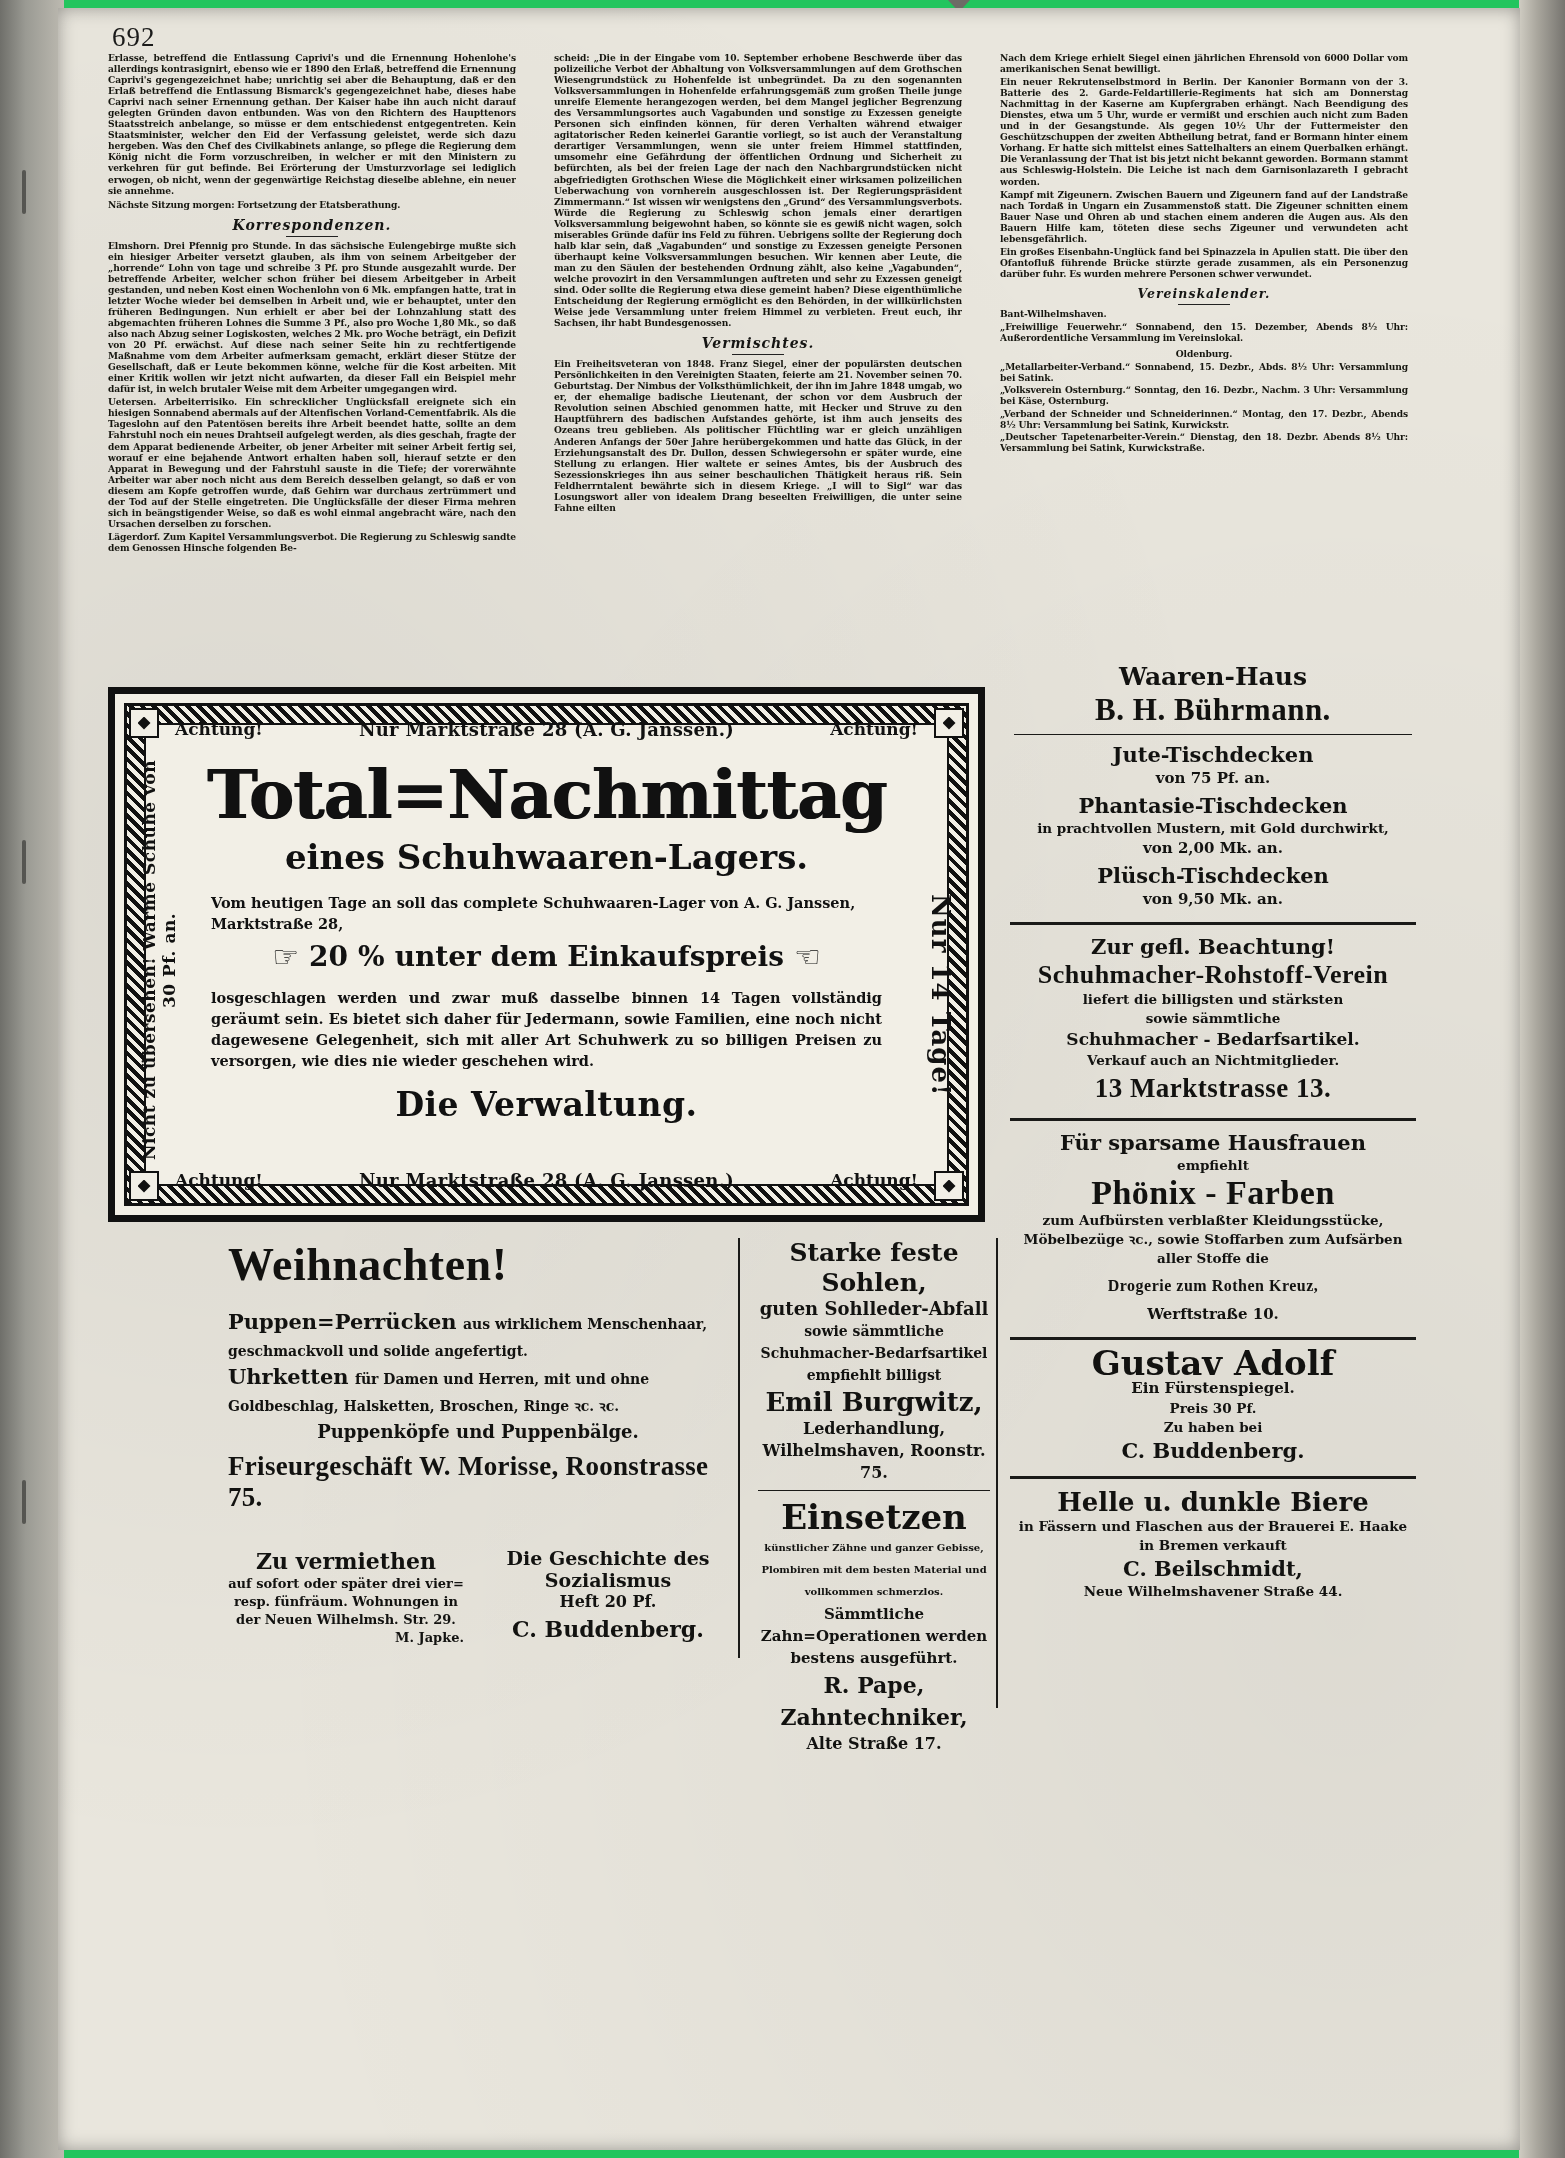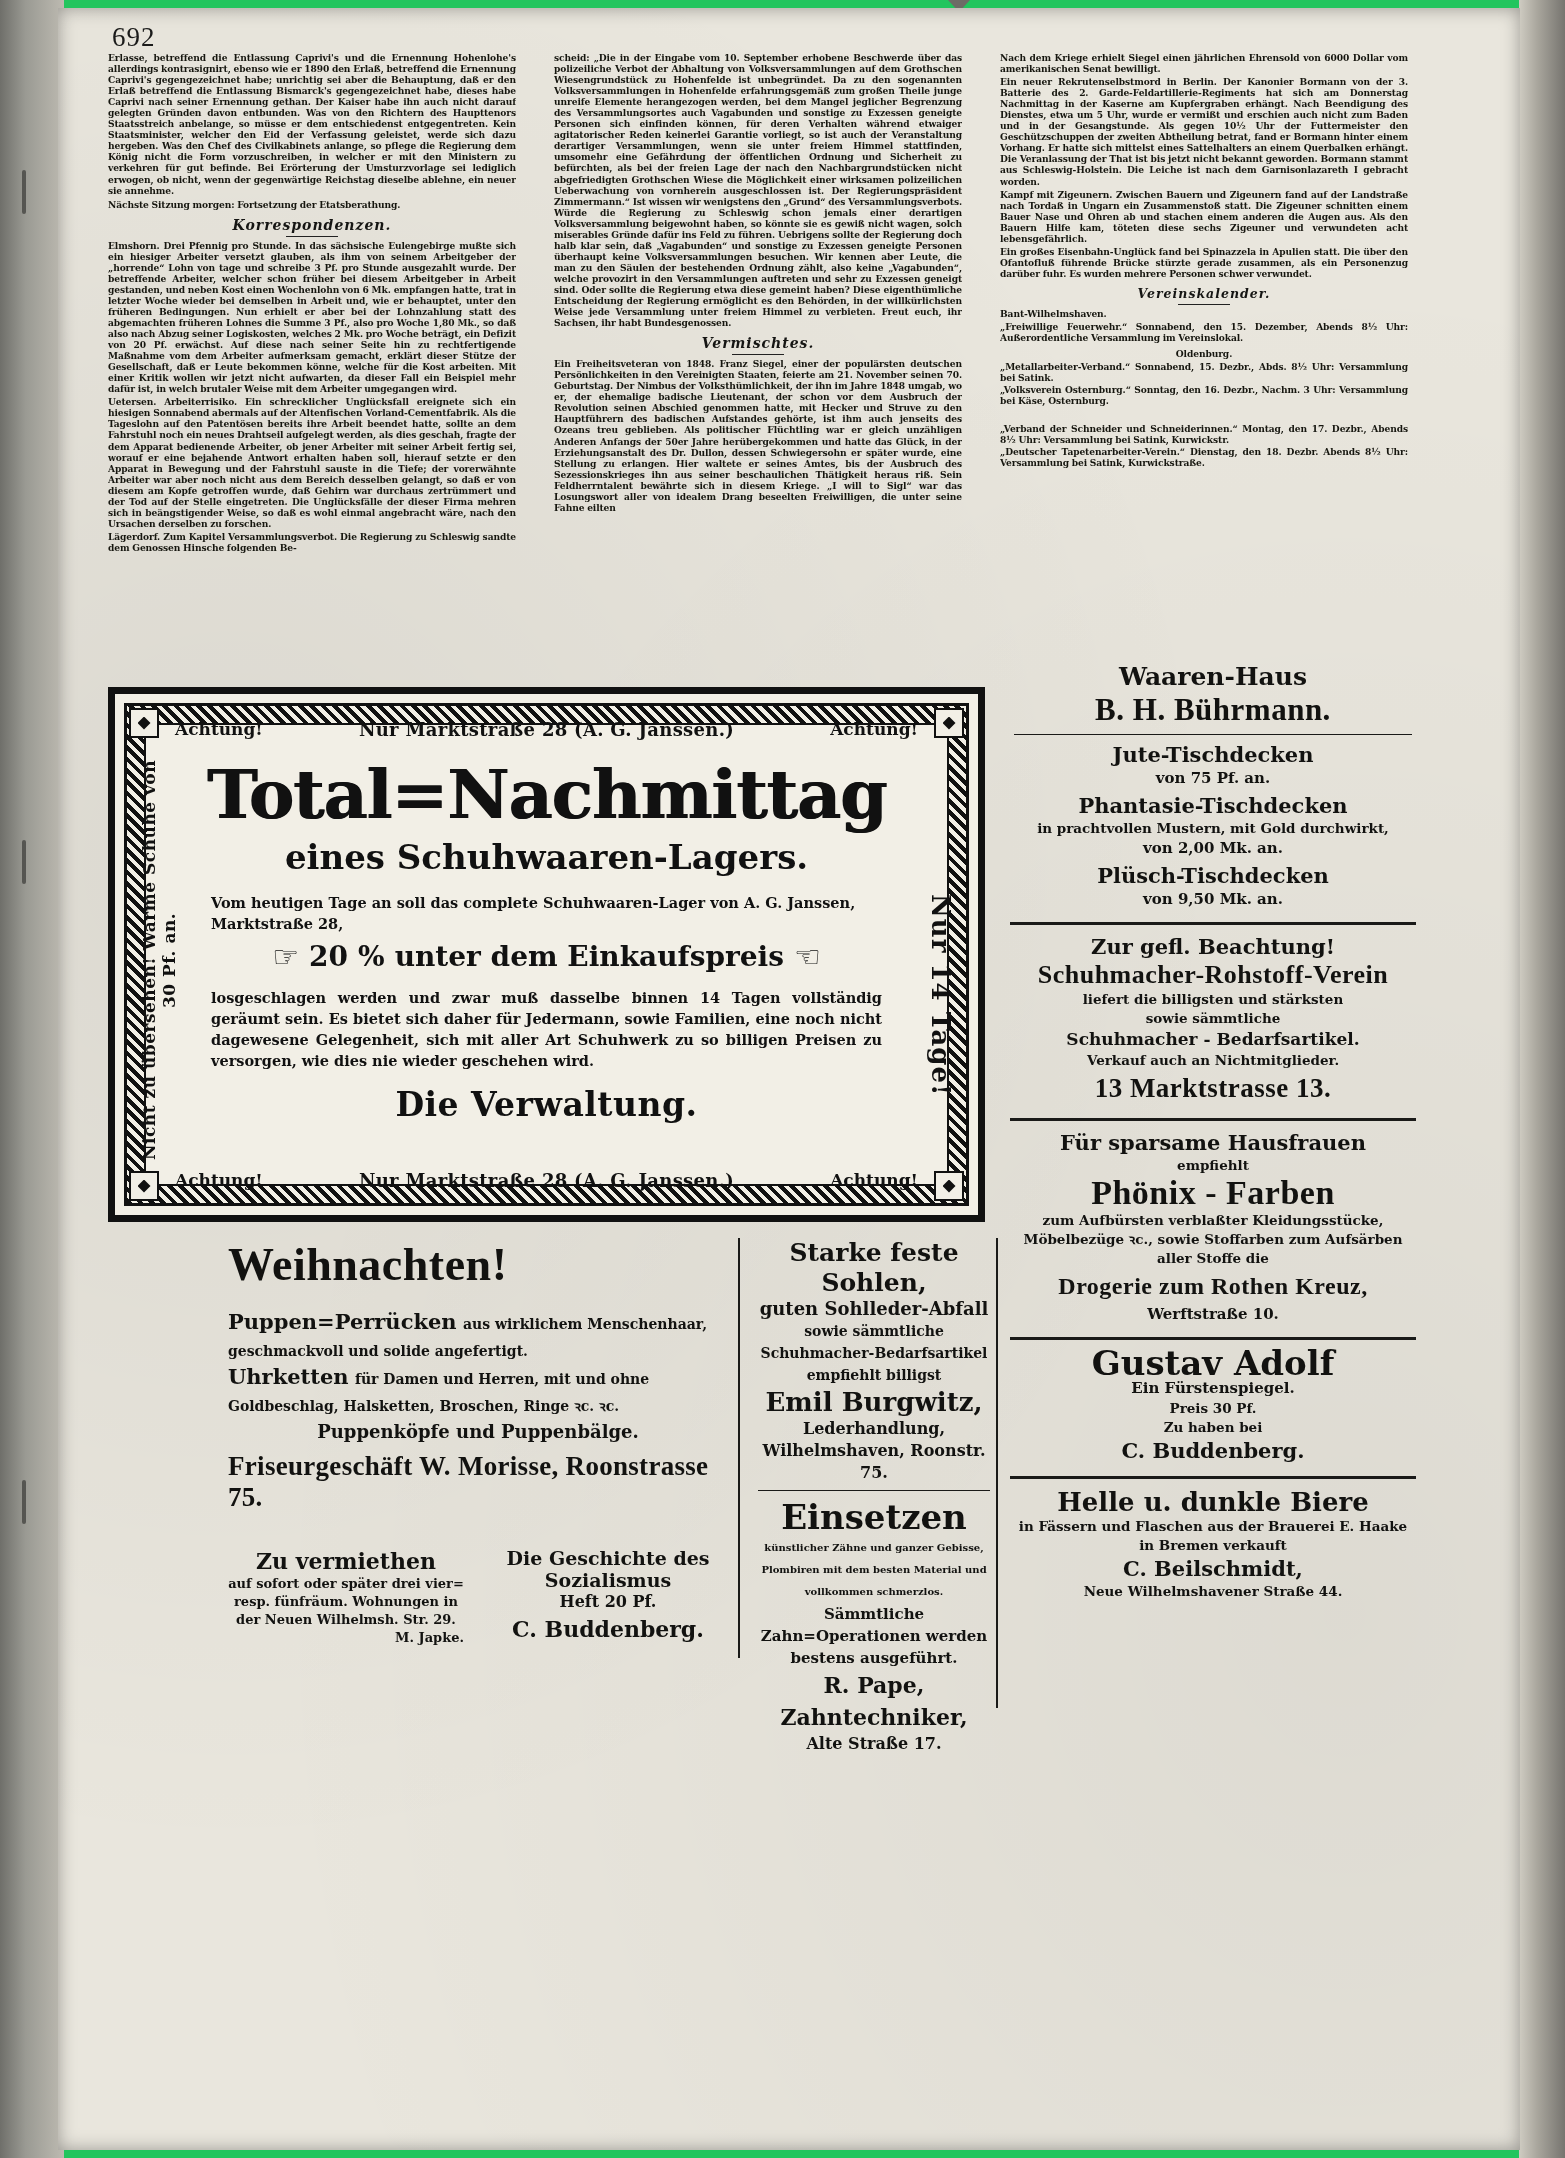--- a/index.html
+++ b/index.html
@@ -389,21 +389,21 @@
       <div class="ntext ind" style="margin-top:2px">Ein großes Eisenbahn-Unglück fand bei Spinazzela in Apulien statt. Die über den Ofantofluß führende Brücke stürzte gerade zusammen, als ein Personenzug darüber fuhr. Es wurden mehrere Personen schwer verwundet.</div>
       <div class="nhead small">Vereinskalender.</div>
       <div class="rule"></div>
 
       <div class="ntext" style="text-align:left;font-weight:700">Bant-Wilhelmshaven.</div>
       <div class="ntext" style="margin-top:2px">„Freiwillige Feuerwehr.“ Sonnabend, den 15. Dezember, Abends 8½ Uhr: Außerordentliche Versammlung im Vereinslokal.</div>
 
       <div class="ntext" style="text-align:center;font-weight:800;margin-top:5px">Oldenburg.</div>
       <div class="ntext" style="margin-top:2px">„Metallarbeiter-Verband.“ Sonnabend, 15. Dezbr., Abds. 8½ Uhr: Versammlung bei Satink.</div>
       <div class="ntext" style="margin-top:1px">„Volksverein Osternburg.“ Sonntag, den 16. Dezbr., Nachm. 3 Uhr: Versammlung bei Käse, Osternburg.</div>
-      <div class="ntext" style="margin-top:17px">„Verband der Schneider und Schneiderinnen.“ Montag, den 17. Dezbr., Abends 8½ Uhr: Versammlung bei Satink, Kurwickstr.</div>
+      <div class="ntext" style="margin-top:2px">„Verband der Schneider und Schneiderinnen.“ Montag, den 17. Dezbr., Abends 8½ Uhr: Versammlung bei Satink, Kurwickstr.</div>
       <div class="ntext" style="margin-top:1px">„Deutscher Tapetenarbeiter-Verein.“ Dienstag, den 18. Dezbr. Abends 8½ Uhr: Versammlung bei Satink, Kurwickstraße.</div>
     </div>
   </div>
 
   <div class="adzone">
 
     <div class="mainad">
       <div class="mainad-inner">
         <div class="mainad-field"></div>
       </div>
@@ -479,21 +479,21 @@
         <div class="r-t2" style="font-size:27px">13 Marktstrasse 13.</div>
       </div>
 
       <div class="hr-thick"></div>
 
       <div class="railbox">
         <div class="r-t3">Für sparsame Hausfrauen</div>
         <div class="r-small">empfiehlt</div>
         <div class="r-t2" style="font-size:34px">Phönix - Farben</div>
         <div class="r-small">zum Aufbürsten verblaßter Kleidungsstücke, Möbelbezüge ꝛc., sowie Stoffarben zum Aufsärben aller Stoffe die</div>
-        <div class="r-t2" style="font-size:24px">Drogerie zum Rothen Kreuz,</div>
+        <div class="r-t2" style="font-size:16px">Drogerie zum Rothen Kreuz,</div>
         <div class="r-t4">Werftstraße 10.</div>
       </div>
 
       <div class="hr-thick"></div>
 
       <div class="railbox">
         <div class="r-t1" style="font-size:34px">Gustav Adolf</div>
         <div class="r-t4">Ein Fürstenspiegel.</div>
         <div class="r-small">Preis 30 Pf.</div>
         <div class="r-small">Zu haben bei</div>

